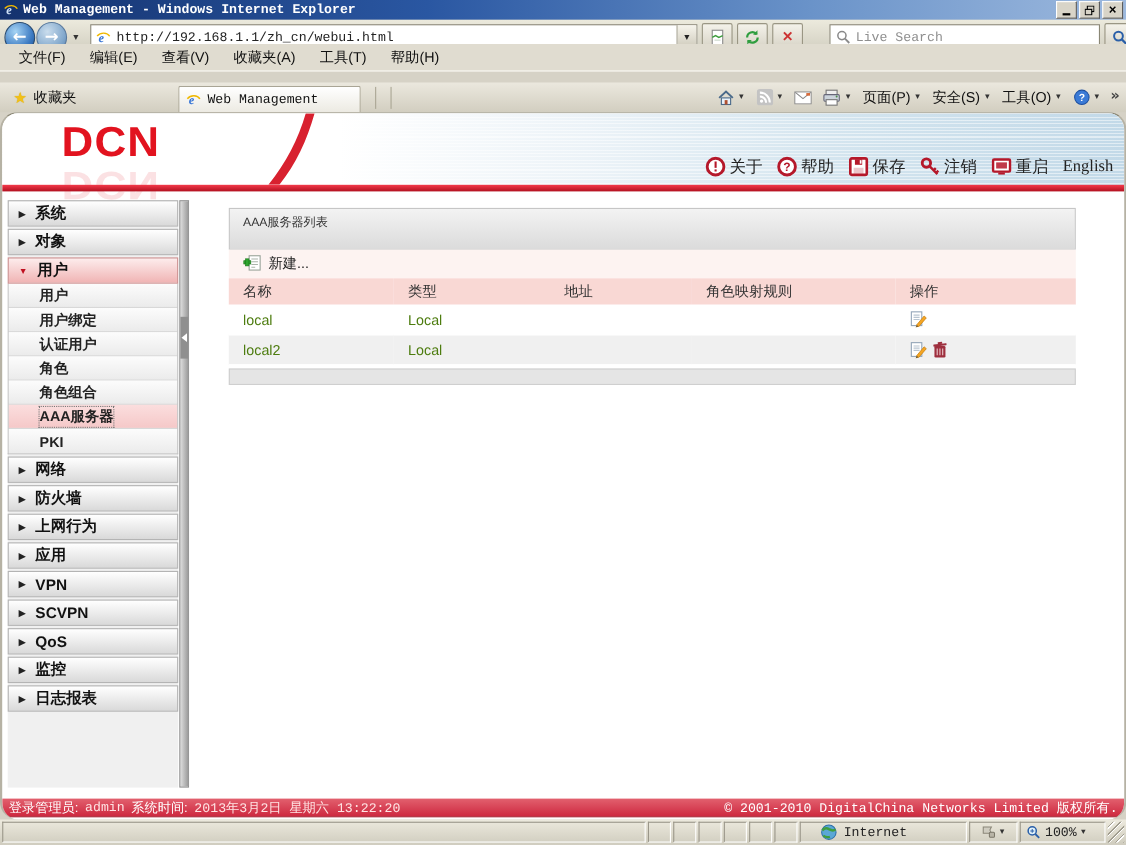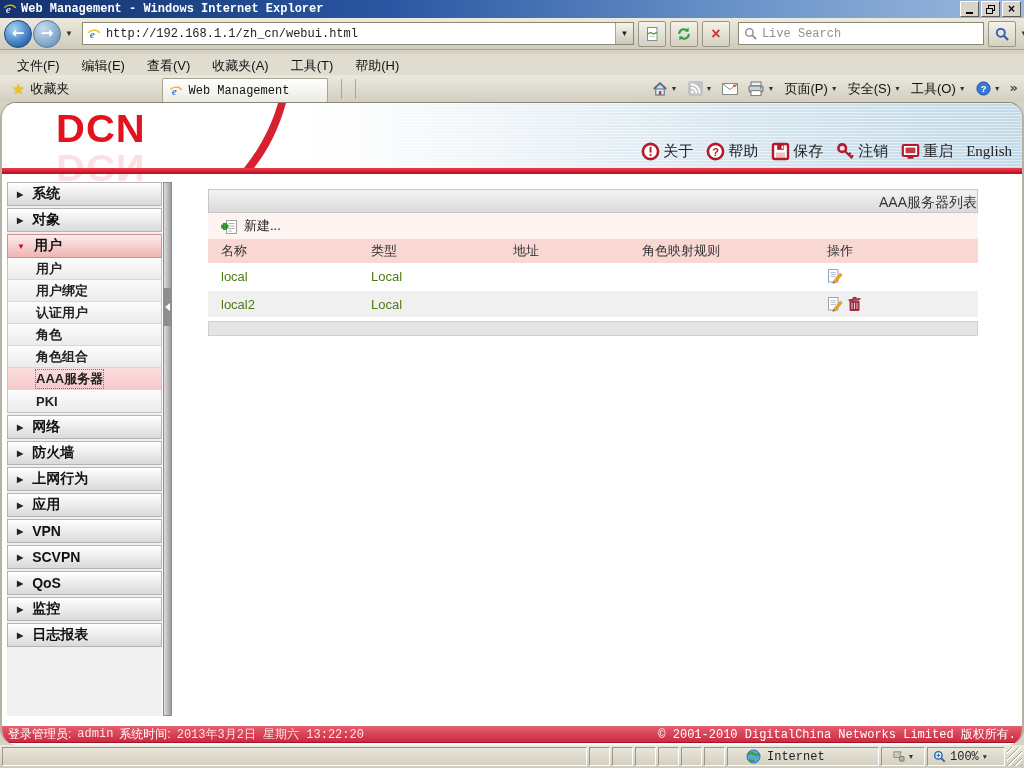--- a/index.html
+++ b/index.html
@@ -32,25 +32,25 @@
     align-items:center;flex:0 0 552px;margin-left:5px;padding-left:4px;box-sizing:border-box;}
   .url{font:12px "Liberation Mono",monospace;color:#222;margin-left:5px;flex:1;white-space:nowrap;overflow:hidden;}
   .addrdrop{width:17px;height:21px;background:linear-gradient(#f6f4ec,#cdc9ba);
     border-left:1px solid #a8a494;display:flex;align-items:center;justify-content:center;
     font-size:8px;color:#222;flex:none;}
   .toolbtn{width:26px;height:24px;margin-left:4px;background:linear-gradient(#f4f2ea,#d4d0c2);
     border:1px solid #9a9684;border-radius:2px;display:flex;align-items:center;
     justify-content:center;flex:none;}
   .stop-x{color:#c33;font:bold 16px/1 "Liberation Sans",sans-serif;}
   .searchbox{height:23px;background:#fff;border:1px solid #8a8775;flex:0 0 246px;
-    margin-left:8px;display:flex;align-items:center;padding-left:5px;gap:5px;box-sizing:border-box;}
+    margin-left:24px;display:flex;align-items:center;padding-left:5px;gap:5px;box-sizing:border-box;}
   .search-placeholder{font:12px "Liberation Mono",monospace;color:#8f8f8f;}
 
   
-  .menubar{position:absolute;top:54px;left:0;width:1024px;height:25px;background:#e0dcd0;
+  .menubar{position:absolute;top:40px;left:0;width:1024px;height:25px;background:#e0dcd0;
     border-bottom:1px solid #fbfaf6;display:flex;align-items:center;padding-left:6px;box-sizing:border-box;}
   .menu-item{font-size:13px;color:#111;padding:2px 11px;cursor:default;}
 
   
   .favbar{position:absolute;top:75px;left:0;width:1024px;height:27px;
     background:linear-gradient(#ebe8de,#d2cec0);display:flex;align-items:center;box-sizing:border-box;}
   .favbtn{display:flex;align-items:center;gap:6px;padding:0 10px 0 12px;font-size:13px;color:#111;}
   .star{color:#f2c018;font-size:14px;text-shadow:0 0 1px #caa20a;}
   .tab{width:166px;height:24px;margin-left:82px;margin-top:3px;
     background:linear-gradient(#ffffff,#eceae2);border:1px solid #a9a595;border-bottom:none;
@@ -98,25 +98,25 @@
   .splitter{position:absolute;left:161px;top:79px;width:9px;height:534px;
     background:linear-gradient(90deg,#dedede,#9c9c9c);border:1px solid #8d8d8d;box-sizing:border-box;}
   .splitter .handle{position:absolute;top:105px;left:0;width:7px;height:38px;background:#8f8f8f;
     display:flex;align-items:center;justify-content:center;}
   .handle-tri{width:0;height:0;border-top:4px solid transparent;border-bottom:4px solid transparent;
     border-right:5px solid #fff;}
 
   
   .main{position:absolute;left:170px;top:79px;right:0;bottom:19px;background:#fff;}
   .panel{margin:7px 0 0 36px;width:770px;}
-  .panel-title{height:24px;line-height:24px;background:linear-gradient(#f3f3f3,#dbdbdb);
-    border:1px solid #c6c6c6;padding-left:12px;font-size:14px;color:#333;box-sizing:border-box;text-align:right;}
+  .panel-title{height:38px;line-height:24px;background:linear-gradient(#f3f3f3,#dbdbdb);
+    border:1px solid #c6c6c6;padding-left:12px;font-size:11px;color:#333;box-sizing:border-box;}
   .panel-toolbar{height:26px;background:#fdf3f1;display:flex;align-items:center;
     padding-left:13px;box-sizing:border-box;}
-  .newbtn{display:flex;align-items:flex-end;gap:6px;font-size:13px;color:#222;cursor:default;}
+  .newbtn{display:flex;align-items:flex-start;gap:6px;font-size:13px;color:#222;cursor:default;}
   table.aaa{width:100%;border-collapse:collapse;table-layout:fixed;}
   table.aaa th{background:#f9d8d4;height:24px;font-weight:normal;font-size:13px;color:#333;
     text-align:left;padding:0 0 0 13px;}
   table.aaa td{height:26px;font-size:13px;color:#4d7c0f;padding:0 0 0 13px;}
   tr.odd{background:#fff;border-bottom:2px solid #fff;}
   tr.even{background:#f0f0f0;border-bottom:2px solid #fff;}
   .row-actions{display:flex;gap:4px;align-items:center;}
   .act{cursor:pointer;}
   .panel-foot{height:13px;background:#e5e5e5;border:1px solid #cfcfcf;margin-top:2px;}
 

